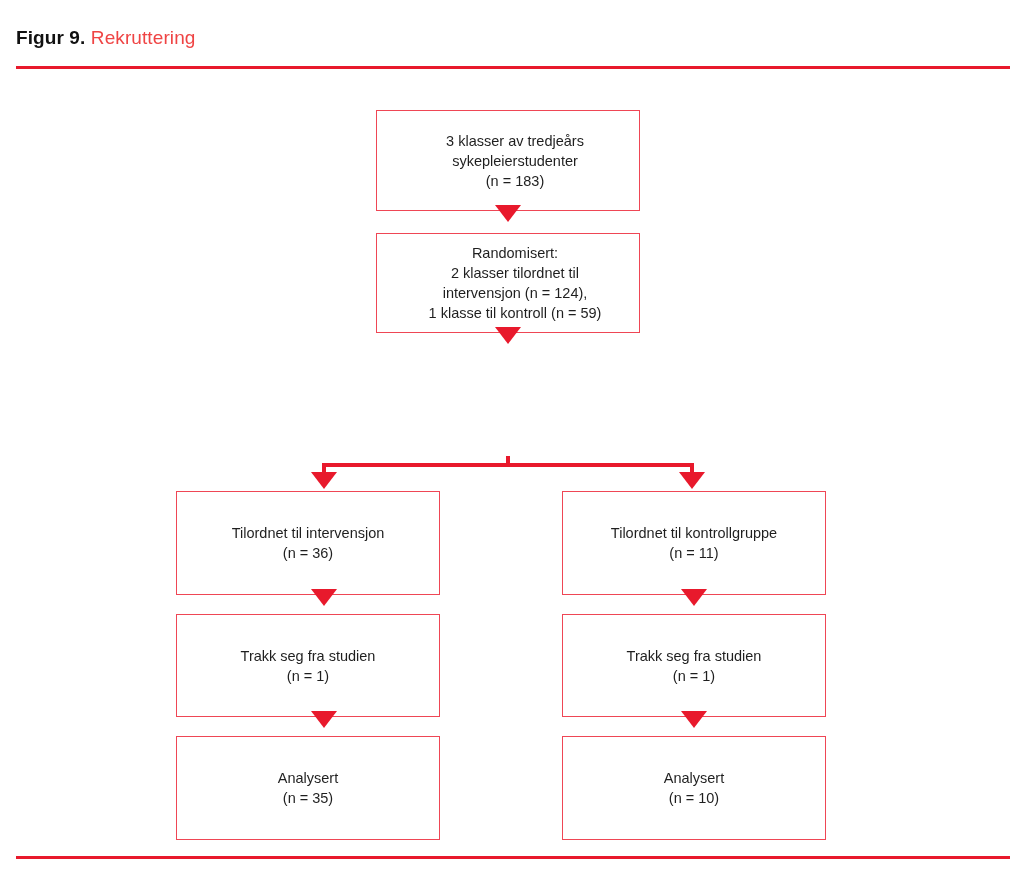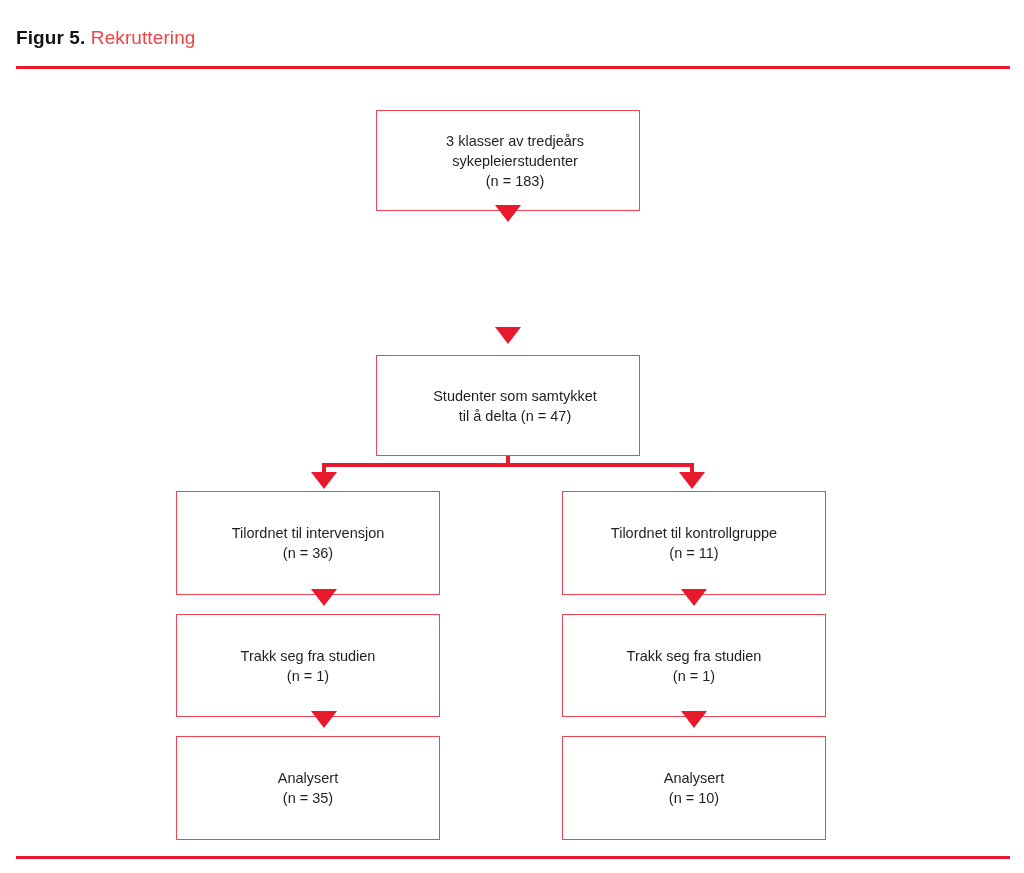--- a/index.html
+++ b/index.html
@@ -140,43 +140,45 @@
   
   #arrow-left-alloc-to-withdrew   { left: 311px; top: 589px; }
   #arrow-left-withdrew-to-analysed{ left: 311px; top: 711px; }
   #arrow-right-alloc-to-withdrew  { left: 681px; top: 589px; }
   #arrow-right-withdrew-to-analysed { left: 681px; top: 711px; }
 </style>
 </head>
 <body>
 
 <div class="figure-header">
-  <span class="fig-label">Figur 5.</span>
+  <span class="fig-label">Figur 9.</span>
   <span class="fig-title">Rekruttering</span>
 </div>
 
 <div class="rule rule-top"></div>
 
 <div class="flow">
 
   <div class="node col-center" id="node-enrollment">
     <span class="node-text">3 klasser av tredjeårs
 sykepleierstudenter
 (n = 183)</span>
   </div>
 
   <div class="arrow" id="arrow-enroll-to-random"></div>
 
+  <div class="node col-center" id="node-randomised">
+    <span class="node-text">Randomisert:
+2 klasser tilordnet til
+intervensjon (n = 124),
+1 klasse til kontroll (n = 59)</span>
+  </div>
 
   <div class="arrow" id="arrow-random-to-consent"></div>
 
-  <div class="node col-center" id="node-consented">
-    <span class="node-text">Studenter som samtykket
-til å delta (n = 47)</span>
-  </div>
 
   <div class="split-stem"></div>
   <div class="split-bar"></div>
   <div class="split-drop" id="split-drop-left"></div>
   <div class="split-drop" id="split-drop-right"></div>
   <div class="arrow" id="arrow-split-left"></div>
   <div class="arrow" id="arrow-split-right"></div>
 
   <div class="node col-left" id="node-alloc-intervention">
     <span class="node-text">Tilordnet til intervensjon

